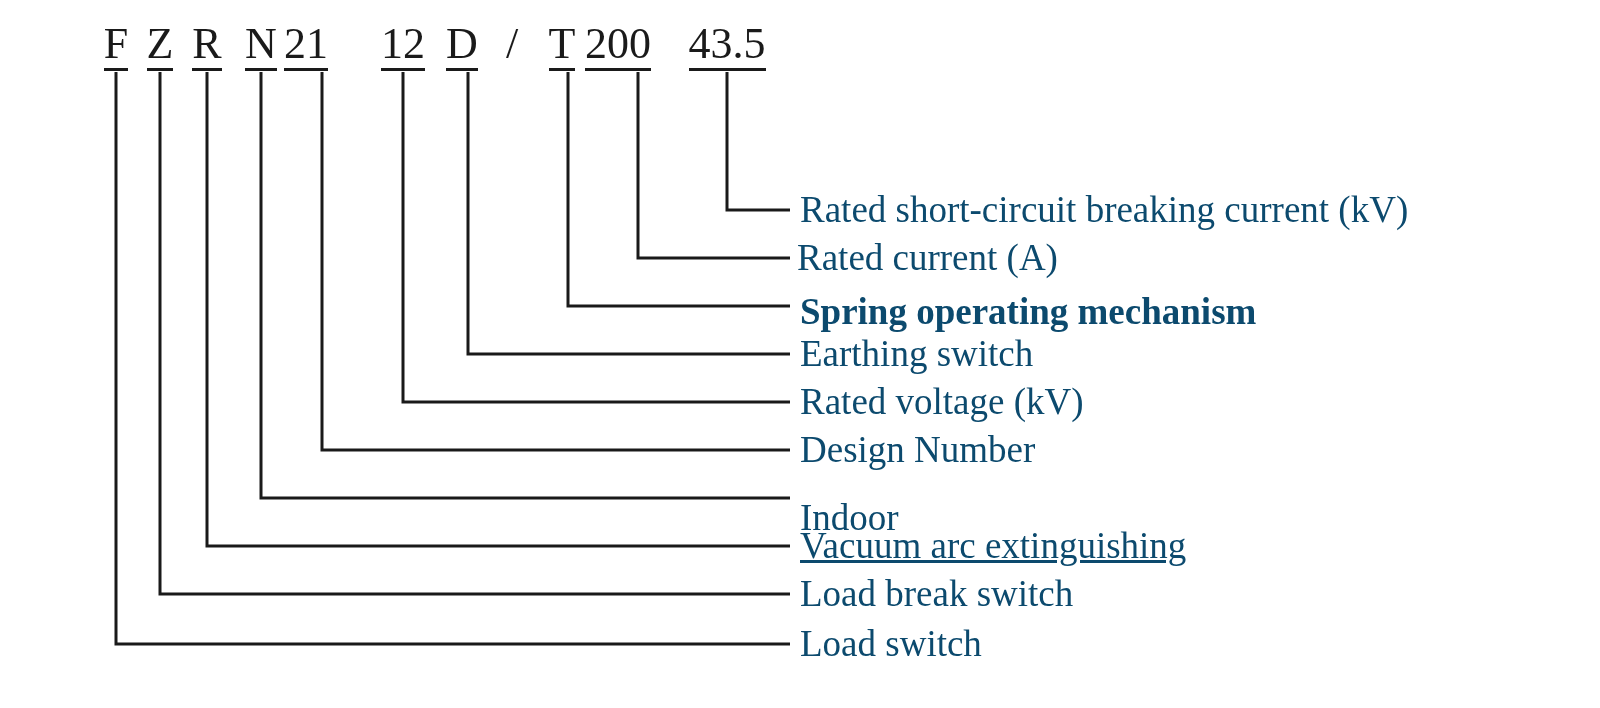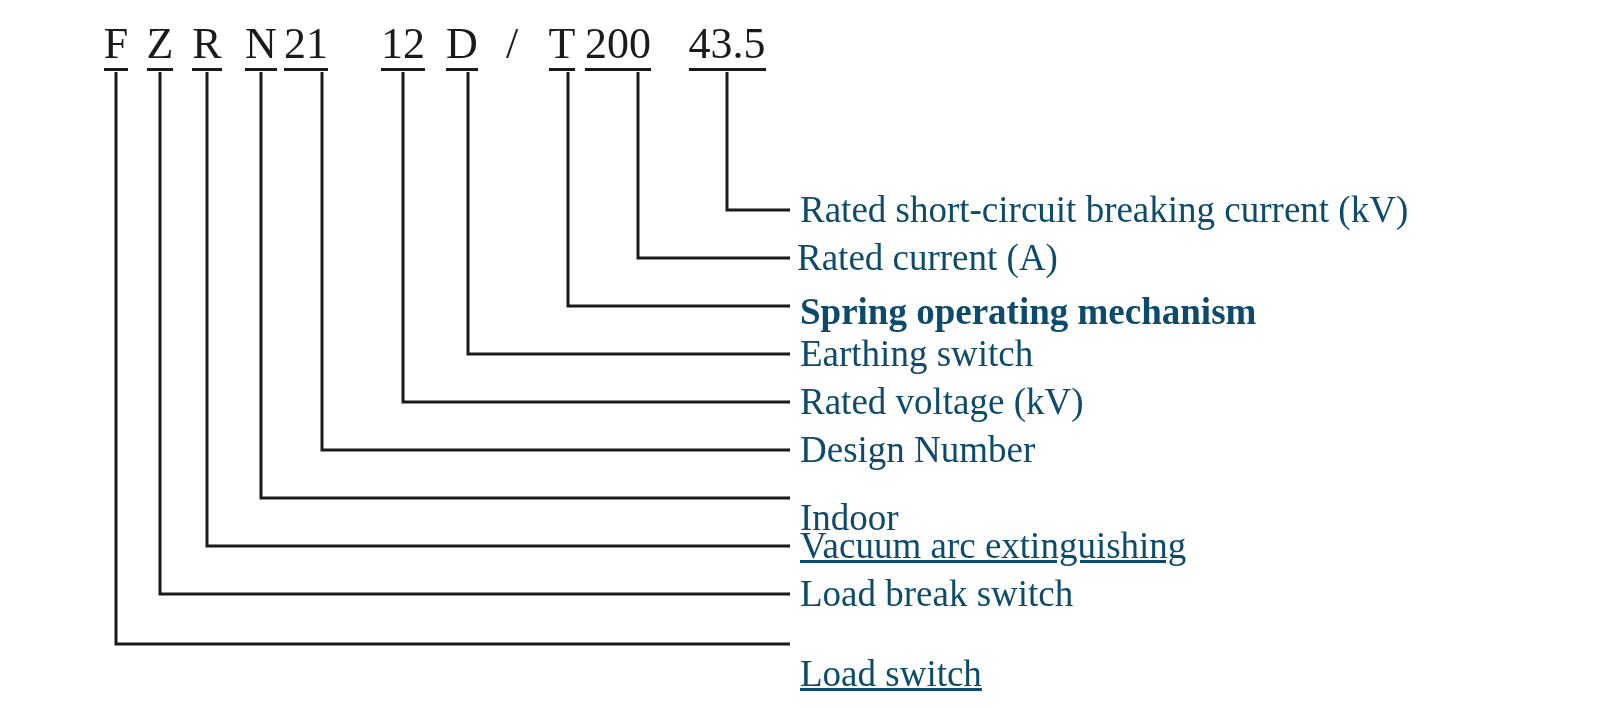--- a/index.html
+++ b/index.html
@@ -98,16 +98,16 @@
   <div id="label-column">
       <div class="label" style="left: 800px; top: 191px;">Rated short-circuit breaking current (kV)</div>
       <div class="label" style="left: 797px; top: 239px;">Rated current (A)</div>
       <div class="label" style="left: 800px; top: 293px; font-weight: bold;">Spring operating mechanism</div>
       <div class="label" style="left: 800px; top: 335px;">Earthing switch</div>
       <div class="label" style="left: 800px; top: 383px;">Rated voltage (kV)</div>
       <div class="label" style="left: 800px; top: 431px; text-align: right;">Design Number</div>
       <div class="label" style="left: 800px; top: 479px; margin-top: 20px;">Indoor</div>
       <div class="label" style="left: 800px; top: 527px; text-decoration: underline;">Vacuum arc extinguishing</div>
       <div class="label" style="left: 800px; top: 575px;">Load break switch</div>
-      <div class="label" style="left: 800px; top: 655px; text-decoration: underline;">Load switch</div>
+      <div class="label" style="left: 800px; top: 625px;">Load switch</div>
     </div>
 
 </div>
 
 </body></html>

